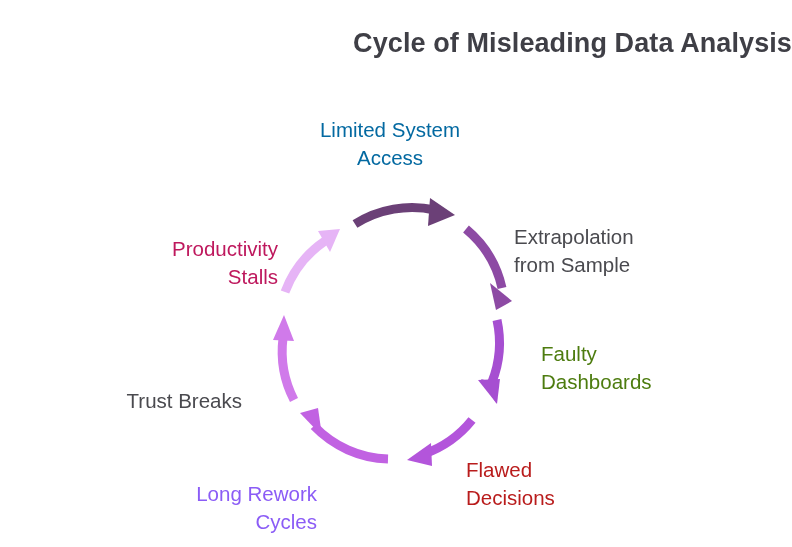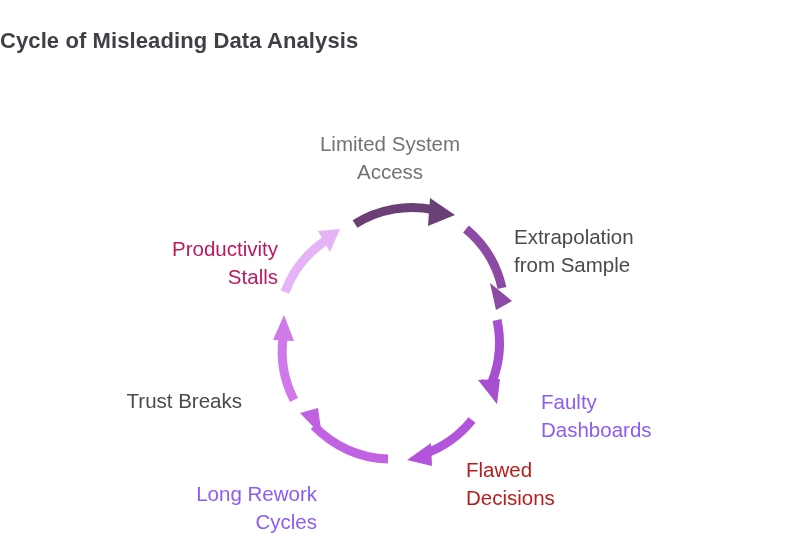--- a/index.html
+++ b/index.html
@@ -18,22 +18,22 @@
     position: relative;
     width: 792px;
     height: 547px;
     background: #ffffff;
   }
   #diagram-title {
     position: absolute;
     top: 28px;
     left: 0;
     width: 792px;
-    text-align: left;
-    font-size: 22px;
+    text-align: right;
+    font-size: 27px;
     font-weight: bold;
     color: #3f3f46;
     letter-spacing: 0.1px;
   }
   #cycle-svg {
     position: absolute;
     top: 0;
     left: 0;
     width: 792px;
     height: 547px;
@@ -89,27 +89,27 @@
       <polygon points="273,340 284,315 294,341" fill="#d07aea"></polygon>
     </g>
 
     <g>
       <path d="M 285 292 A 107 107 0 0 1 325 241" fill="none" stroke="#e6b4f6" stroke-width="9" stroke-linecap="butt"></path>
       <polygon points="318,231 340,229 330,252" fill="#e6b4f6"></polygon>
     </g>
 
   </svg>
 
-  <div class="node-label lbl-center" style="left: 275px; top: 130px; width: 230px; color: #737373;">Limited System
+  <div class="node-label lbl-center" style="left: 275px; top: 116px; width: 230px; color: #0369a1;">Limited System
 Access</div>
 
   <div class="node-label lbl-left" style="left: 514px; top: 223px; width: 190px; color: rgb(74, 74, 79);">Extrapolation
 from Sample</div>
 
-  <div class="node-label lbl-left" style="left: 541px; top: 340px; width: 190px; color: #8b5cf6; margin-top: 48px;">Faulty
+  <div class="node-label lbl-left" style="left: 541px; top: 340px; width: 190px; color: #4d7c0f;">Faulty
 Dashboards</div>
 
   <div class="node-label lbl-left" style="left: 466px; top: 456px; width: 190px; color: #b91c1c;">Flawed
 Decisions</div>
 
   <div class="node-label lbl-right" style="left: 112px; top: 480px; width: 205px; color: #8b5cf6;">Long Rework
 Cycles</div>
 
   <div class="node-label lbl-right" style="left: 60px; top: 355px; width: 182px; color: rgb(74, 74, 79); margin-top: 32px;">Trust Breaks</div>
 

